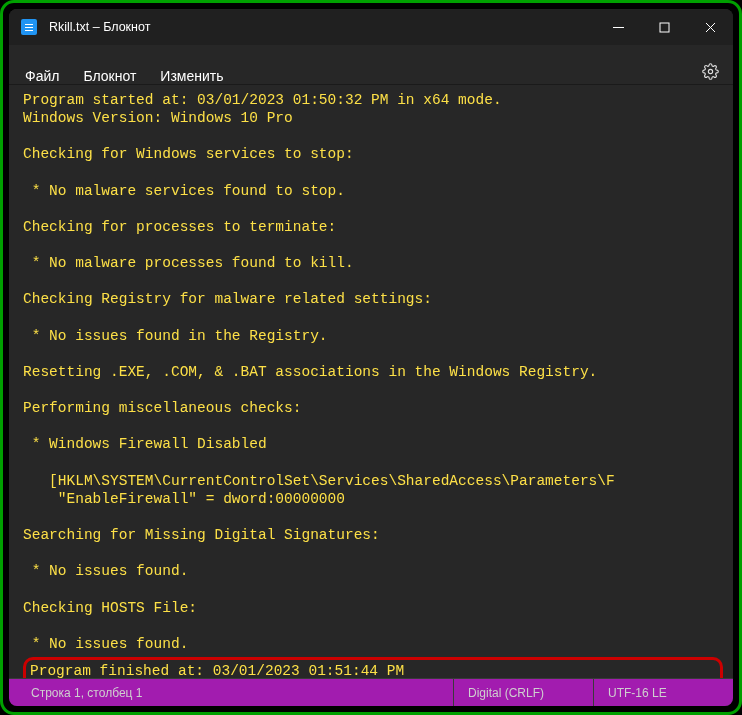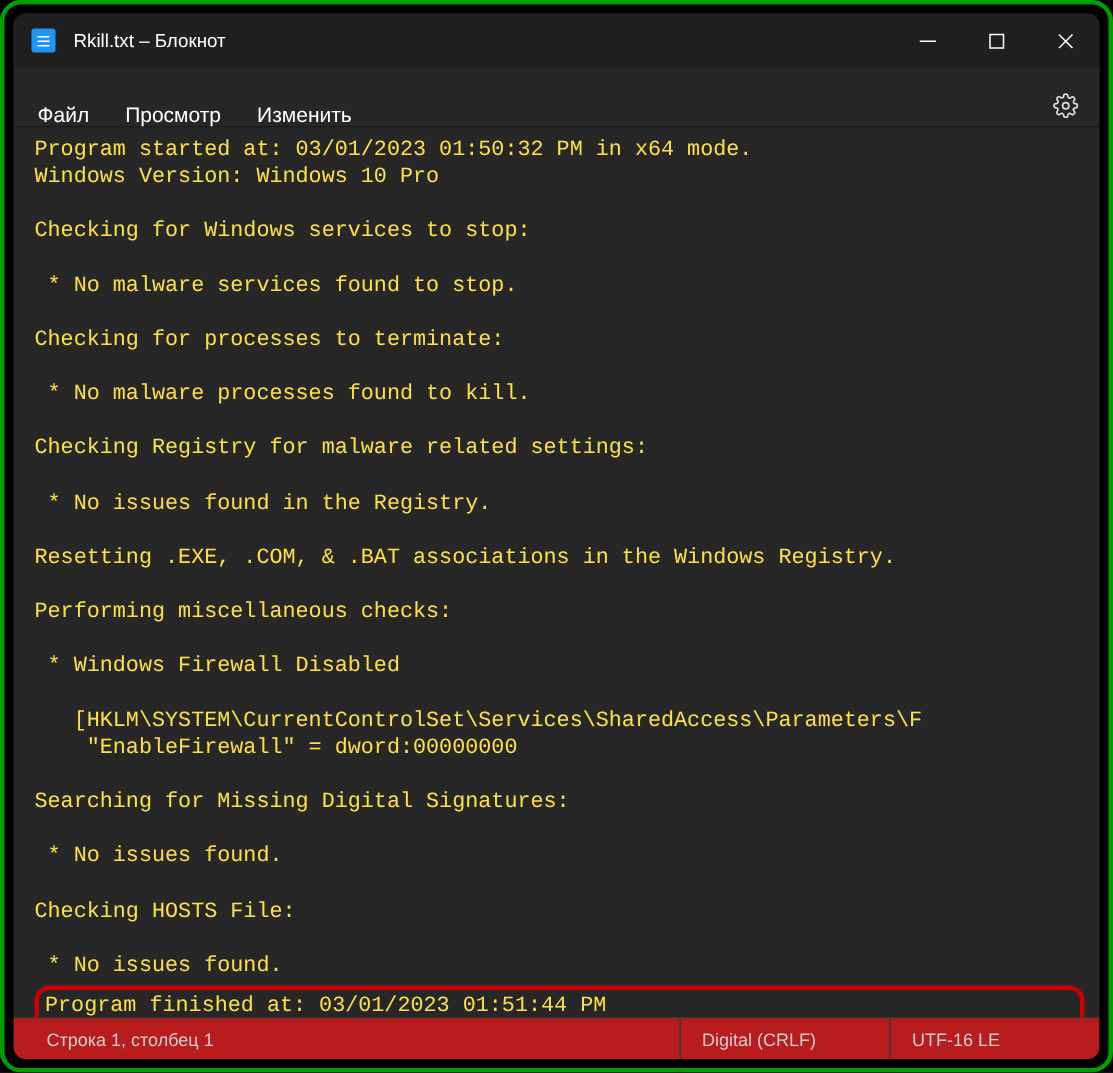--- a/index.html
+++ b/index.html
@@ -93,21 +93,21 @@
   .highlighted {
     margin-top: 4px;
     border: 3px solid #cc0000;
     border-radius: 10px;
     padding: 2px 4px;
     display: block;
   }
 
   .statusbar {
     height: 28px;
-    background: #b91c1c;
+    background: #a21caf;
     border-top: 1px solid #3a3a3a;
     display: flex;
     align-items: stretch;
     color: #cfcfcf;
     font-size: 12px;
     flex-shrink: 0;
   }
   .statusbar .cell {
     display: flex;
     align-items: center;
@@ -143,21 +143,21 @@
           <svg viewBox="0 0 11 11">
               <line x1="1" y1="1" x2="10" y2="10"></line>
               <line x1="10" y1="1" x2="1" y2="10"></line>
             </svg>
         </div>
       </div>
     </div>
 
     <div class="menubar">
       <div class="item">Файл</div>
-      <div class="item">Просмотр</div>
+      <div class="item">Блокнот</div>
       <div class="item">Изменить</div>
       <div class="spacer"></div>
       <div class="gear">
         <svg width="17" height="17" viewBox="0 0 24 24" fill="none" stroke="#ddd" stroke-width="1.6">
           <circle cx="12" cy="12" r="3"></circle>
           <path d="M19.4 15a1.7 1.7 0 0 0 .34 1.87l.06.06a2 2 0 1 1-2.83 2.83l-.06-.06a1.7 1.7 0 0 0-1.87-.34 1.7 1.7 0 0 0-1 1.56V21a2 2 0 1 1-4 0v-.09a1.7 1.7 0 0 0-1.11-1.56 1.7 1.7 0 0 0-1.87.34l-.06.06a2 2 0 1 1-2.83-2.83l.06-.06a1.7 1.7 0 0 0 .34-1.87 1.7 1.7 0 0 0-1.56-1H3a2 2 0 1 1 0-4h.09a1.7 1.7 0 0 0 1.56-1.11 1.7 1.7 0 0 0-.34-1.87l-.06-.06a2 2 0 1 1 2.83-2.83l.06.06a1.7 1.7 0 0 0 1.87.34H9a1.7 1.7 0 0 0 1-1.56V3a2 2 0 1 1 4 0v.09a1.7 1.7 0 0 0 1 1.56 1.7 1.7 0 0 0 1.87-.34l.06-.06a2 2 0 1 1 2.83 2.83l-.06.06a1.7 1.7 0 0 0-.34 1.87V9a1.7 1.7 0 0 0 1.56 1H21a2 2 0 1 1 0 4h-.09a1.7 1.7 0 0 0-1.56 1z"></path>
         </svg>
       </div>
     </div>
 

